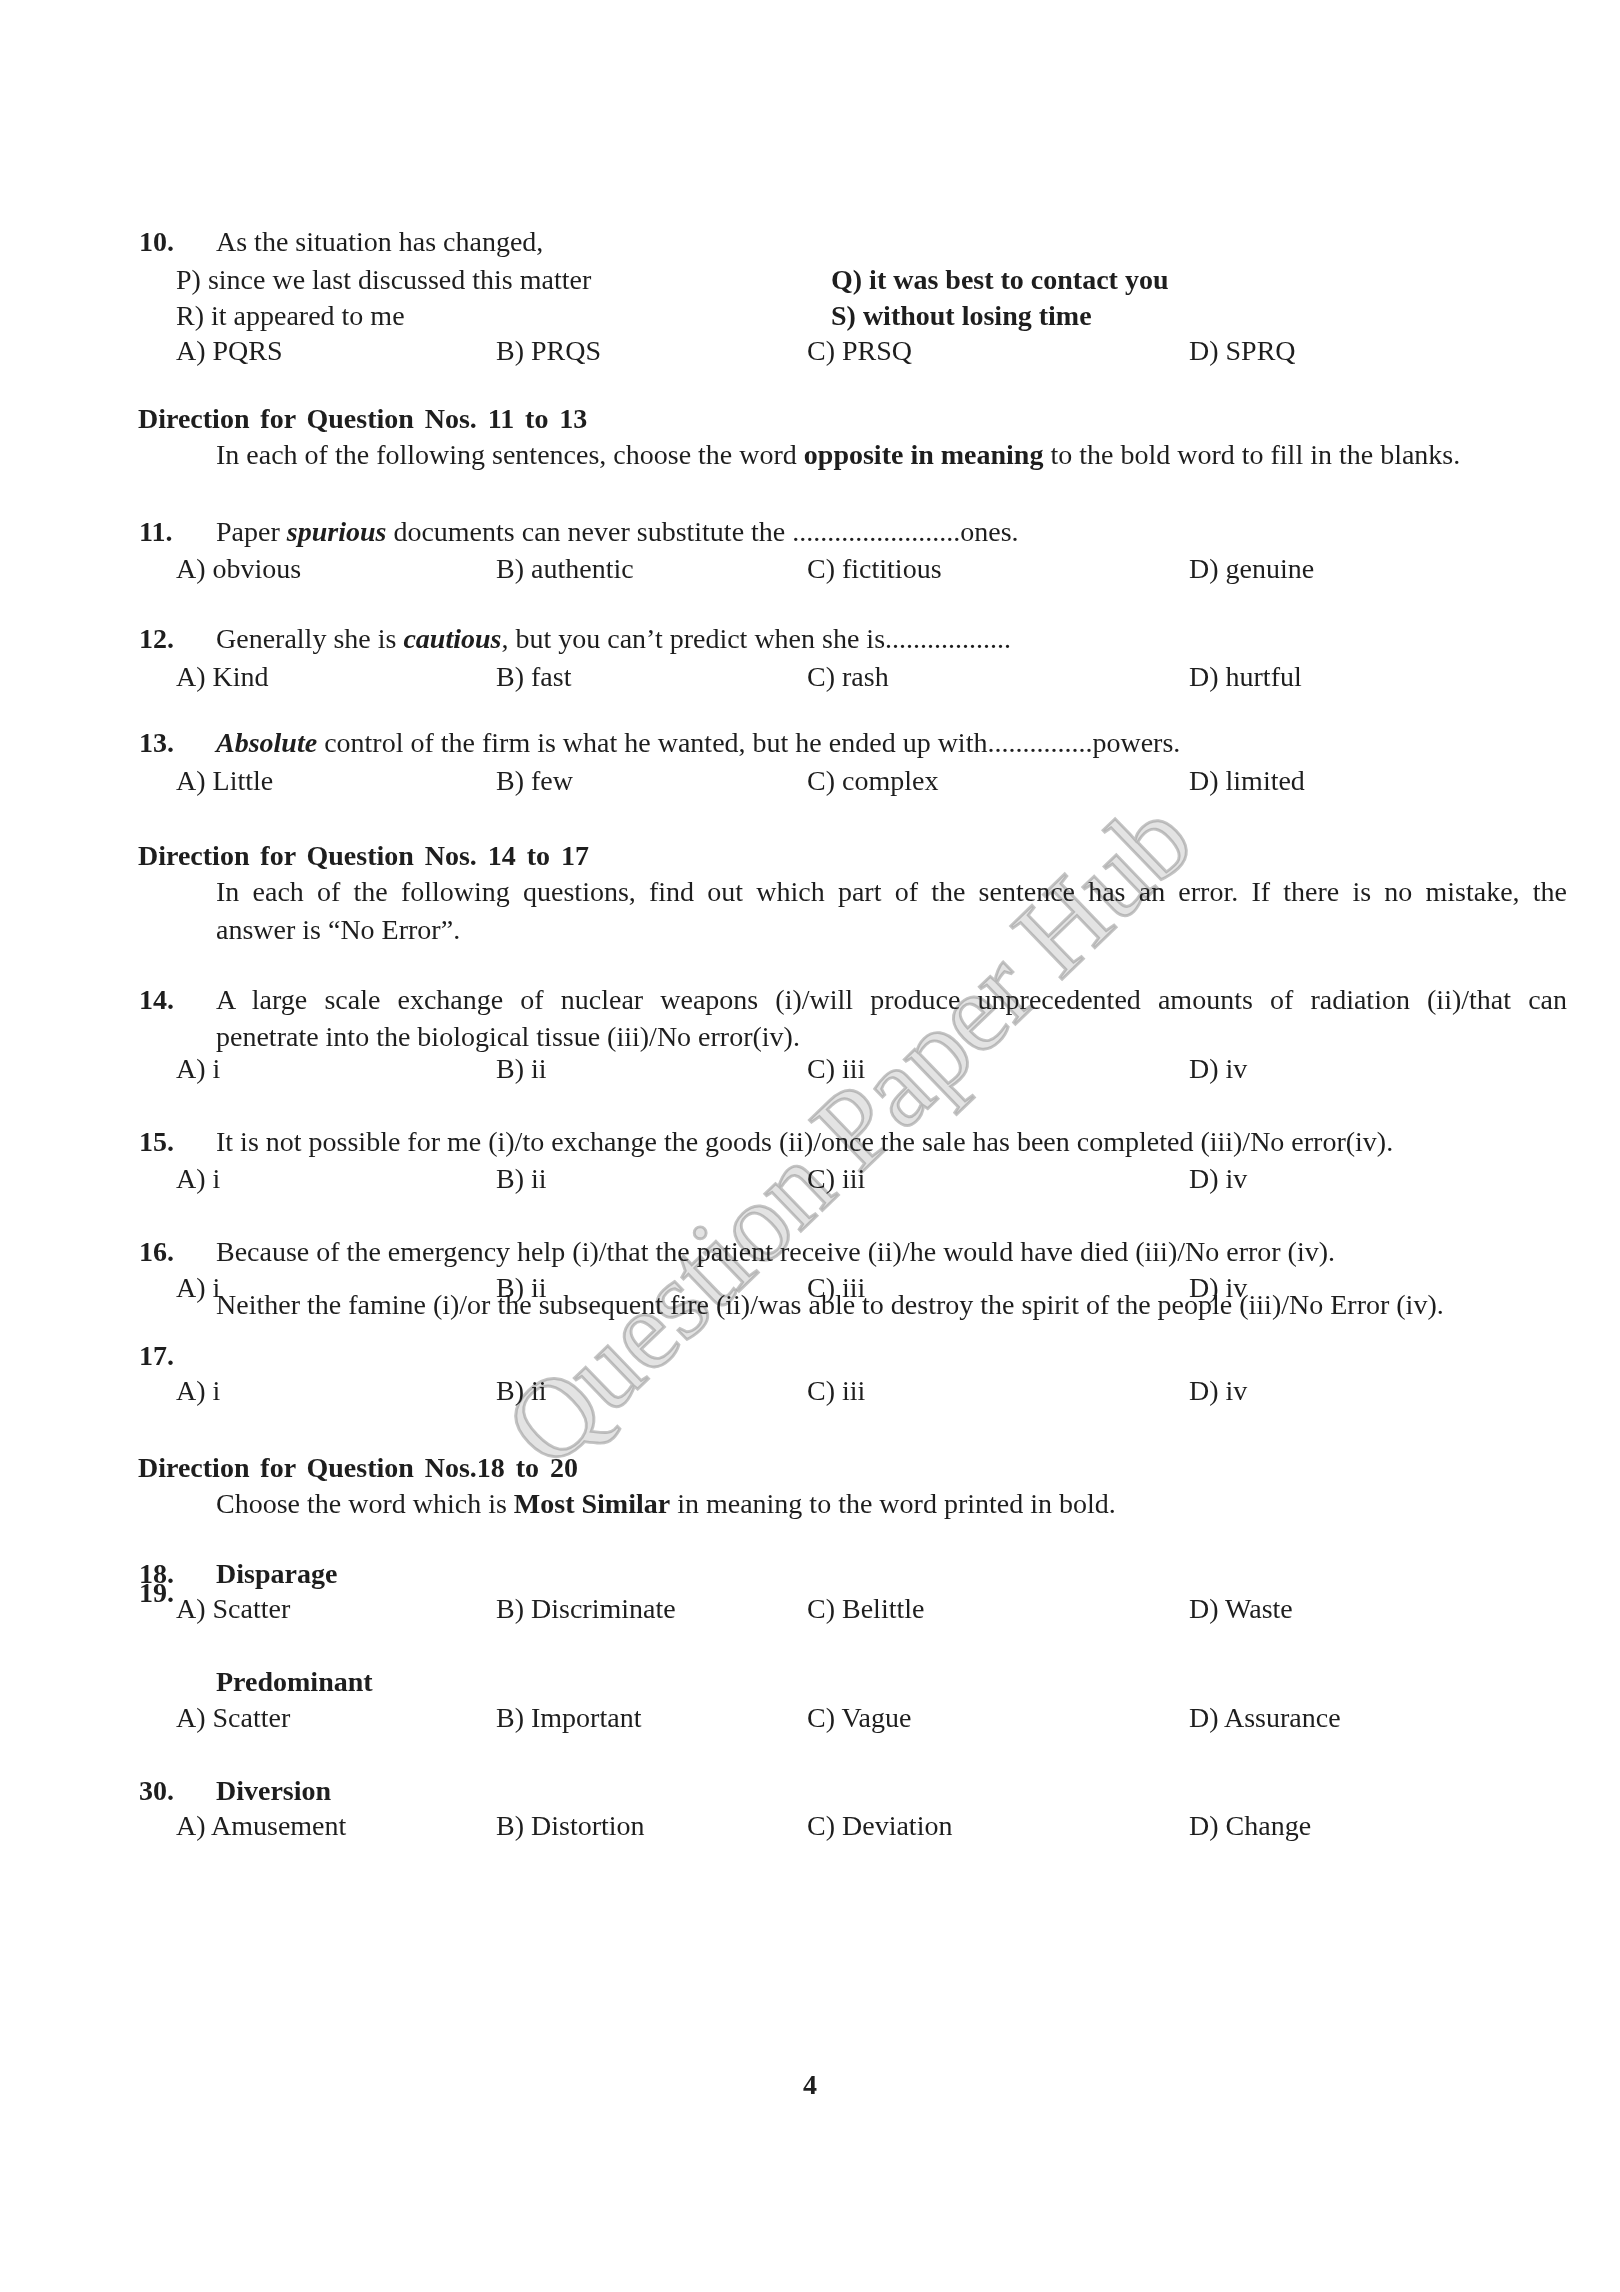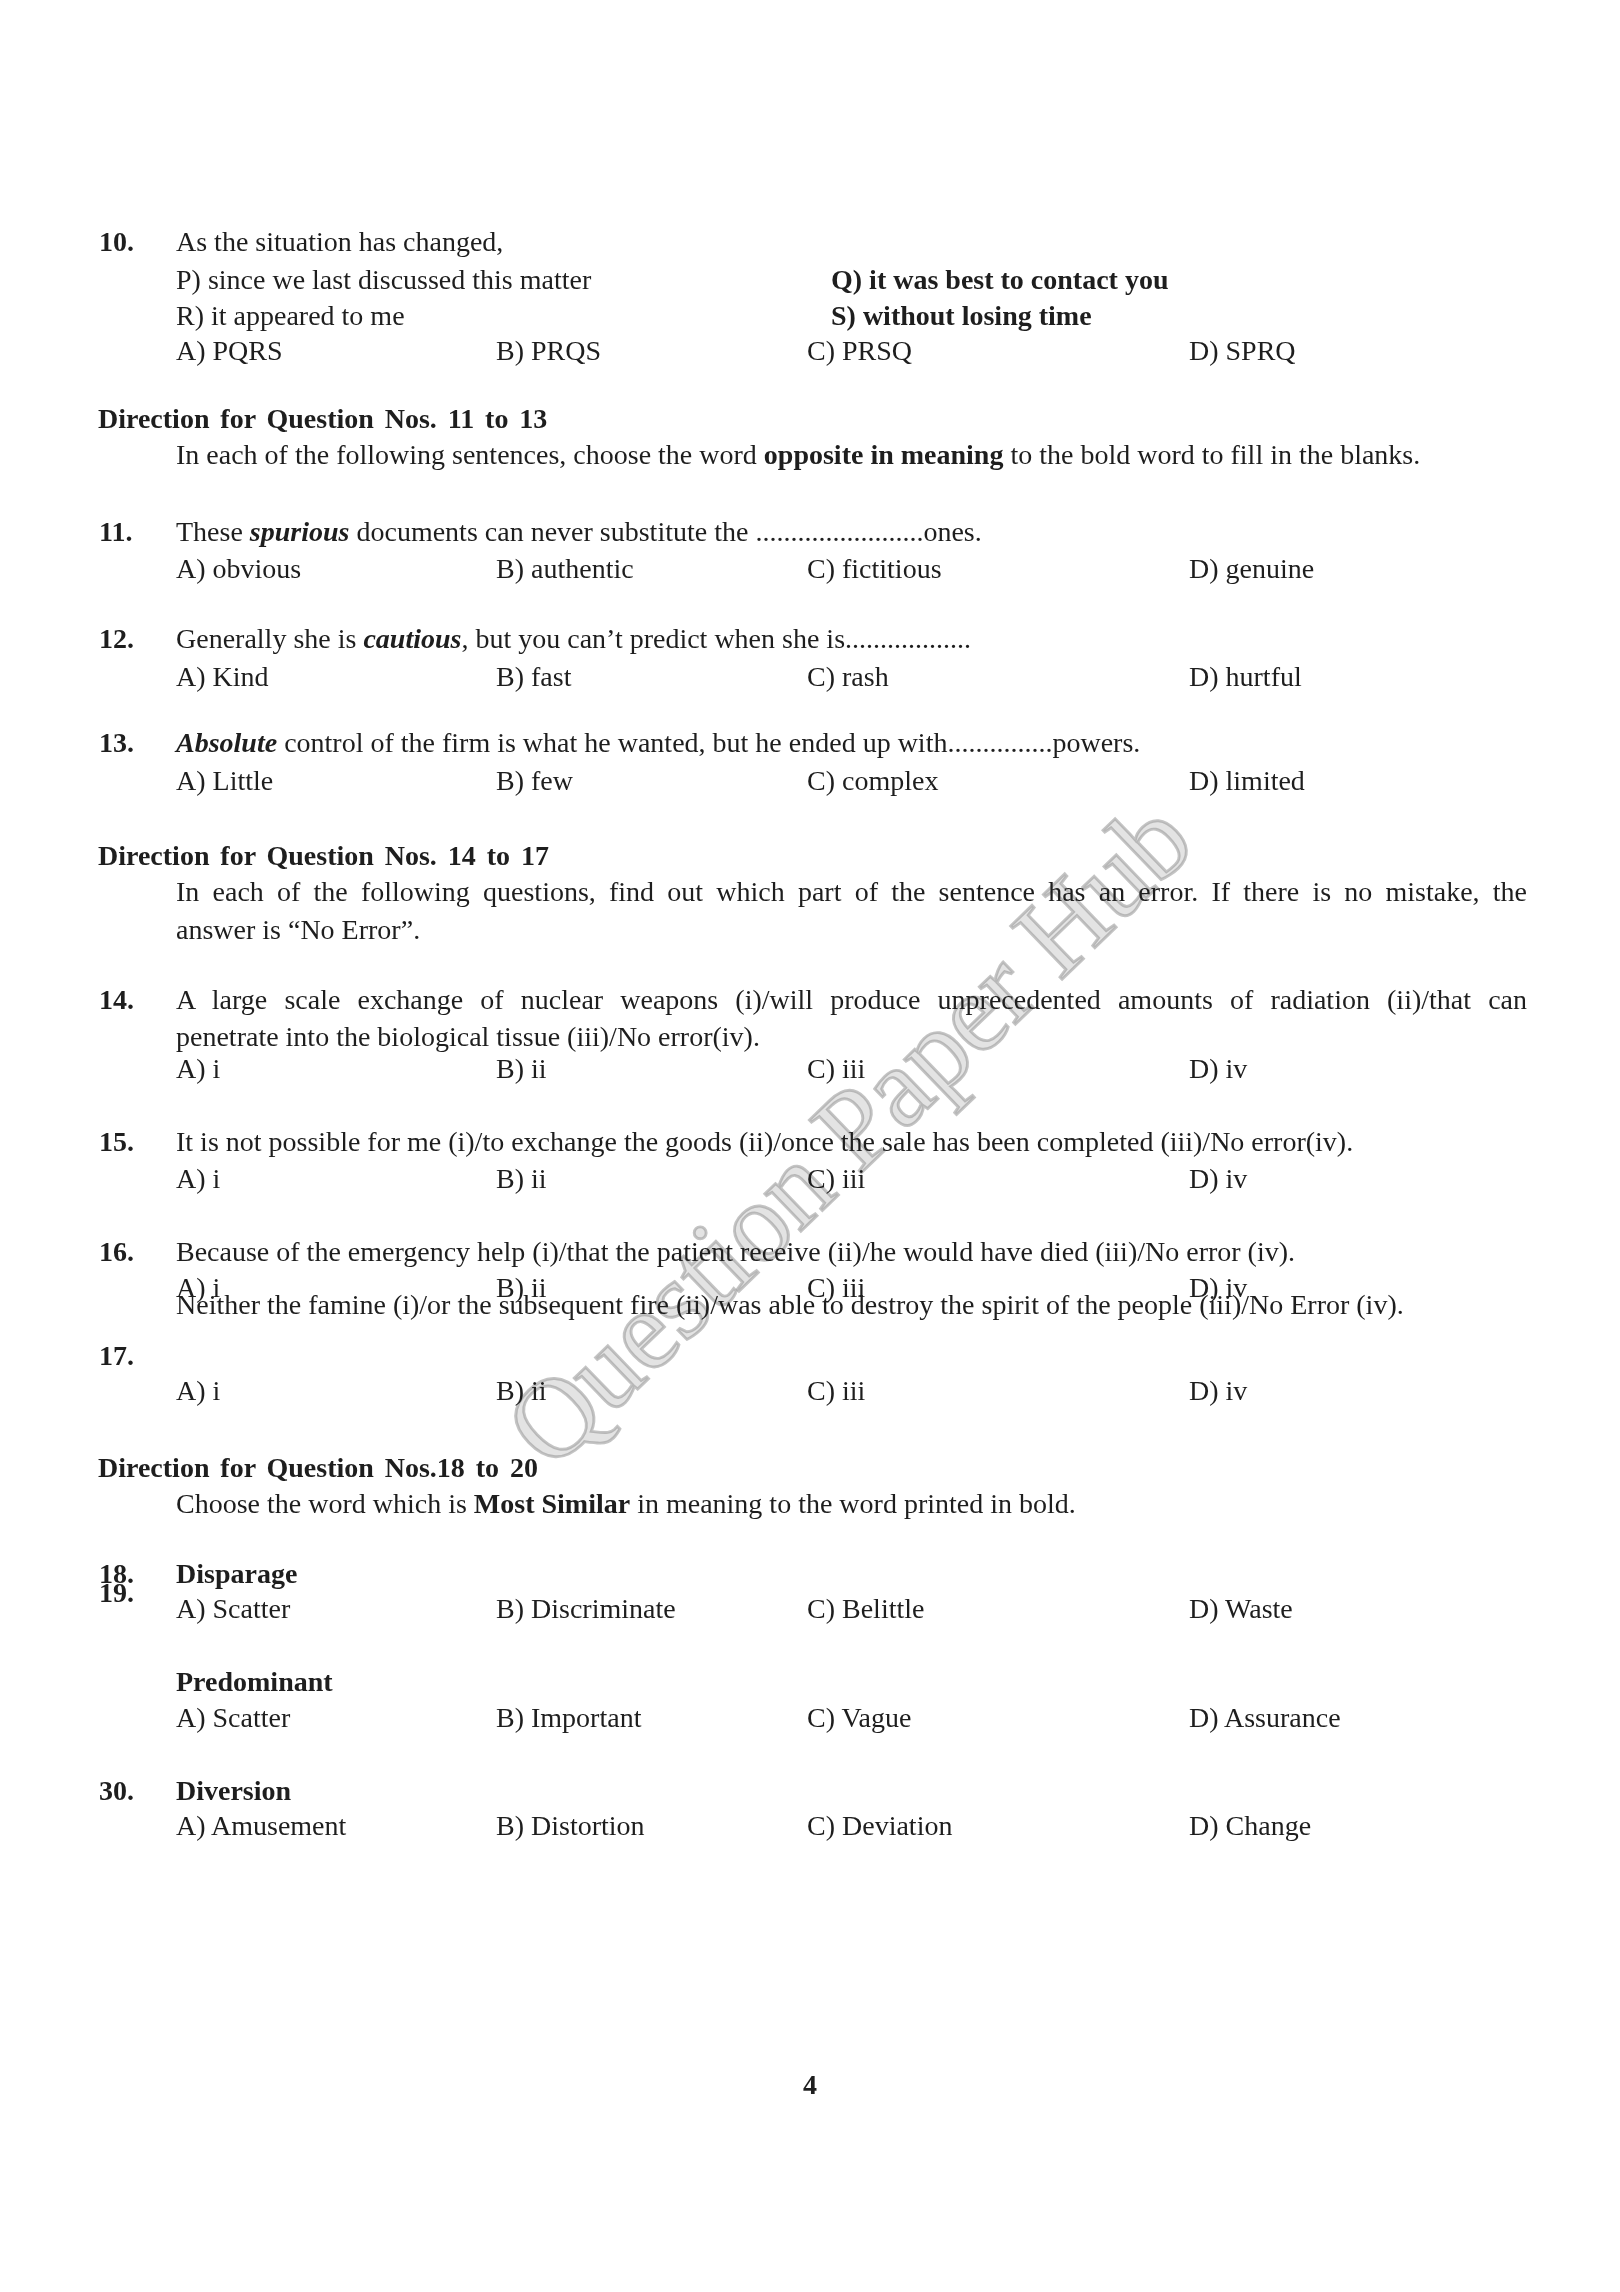--- a/index.html
+++ b/index.html
@@ -19,21 +19,21 @@
     position:absolute;z-index:0;
     left:397px;top:1068px;width:902px;
     text-align:center;white-space:nowrap;
     transform:rotate(-44deg);
     font-size:113px;
     letter-spacing:-1px;
     color:rgba(208,208,208,0.60);
     -webkit-text-stroke:2.9px rgba(148,148,148,0.55);
   }
   
-  .abs{position:absolute;line-height:37px;}
+  .abs{position:absolute;line-height:37px;margin-left:40px;}
   .qnum{left:99px;font-weight:700;}
   .qtext{left:176px;right:93px;white-space:nowrap;}
   .jline{left:176px;width:1351px;white-space:nowrap;text-align-last:justify;}
   .heading{left:98px;font-weight:700;word-spacing:3.9px;white-space:nowrap;}
   .bi{font-weight:700;font-style:italic;}
   .b{font-weight:700;}
   .bold-line{font-weight:700;}
   
   .row{position:absolute;left:176px;right:0;height:39px;line-height:37px;}
   .row span{position:absolute;white-space:nowrap;}
@@ -73,21 +73,21 @@
       <span class="cD">D) SPRQ</span>
     </div>
 
     <div class="abs heading" style="top:400px">Direction for Question Nos. 11 to 13</div>
     <div class="abs qtext" style="top:436px">
       <span>In each of the following sentences, choose the word </span><span class="b">opposite in meaning</span><span> to the bold word to fill in the blanks.</span>
     </div>
 
     <div class="abs qnum" style="top:513px">11.</div>
     <div class="abs qtext" style="top:513px">
-      <span>These </span><span class="bi">spurious</span><span> documents can never substitute the ........................ones.</span>
+      <span>Paper </span><span class="bi">spurious</span><span> documents can never substitute the ........................ones.</span>
     </div>
     <div class="row" style="top:550px">
       <span class="cA">A) obvious</span>
       <span class="cB">B) authentic</span>
       <span class="cC">C) fictitious</span>
       <span class="cD">D) genuine</span>
     </div>
 
     <div class="abs qnum" style="top:620px">12.</div>
     <div class="abs qtext" style="top:620px">

